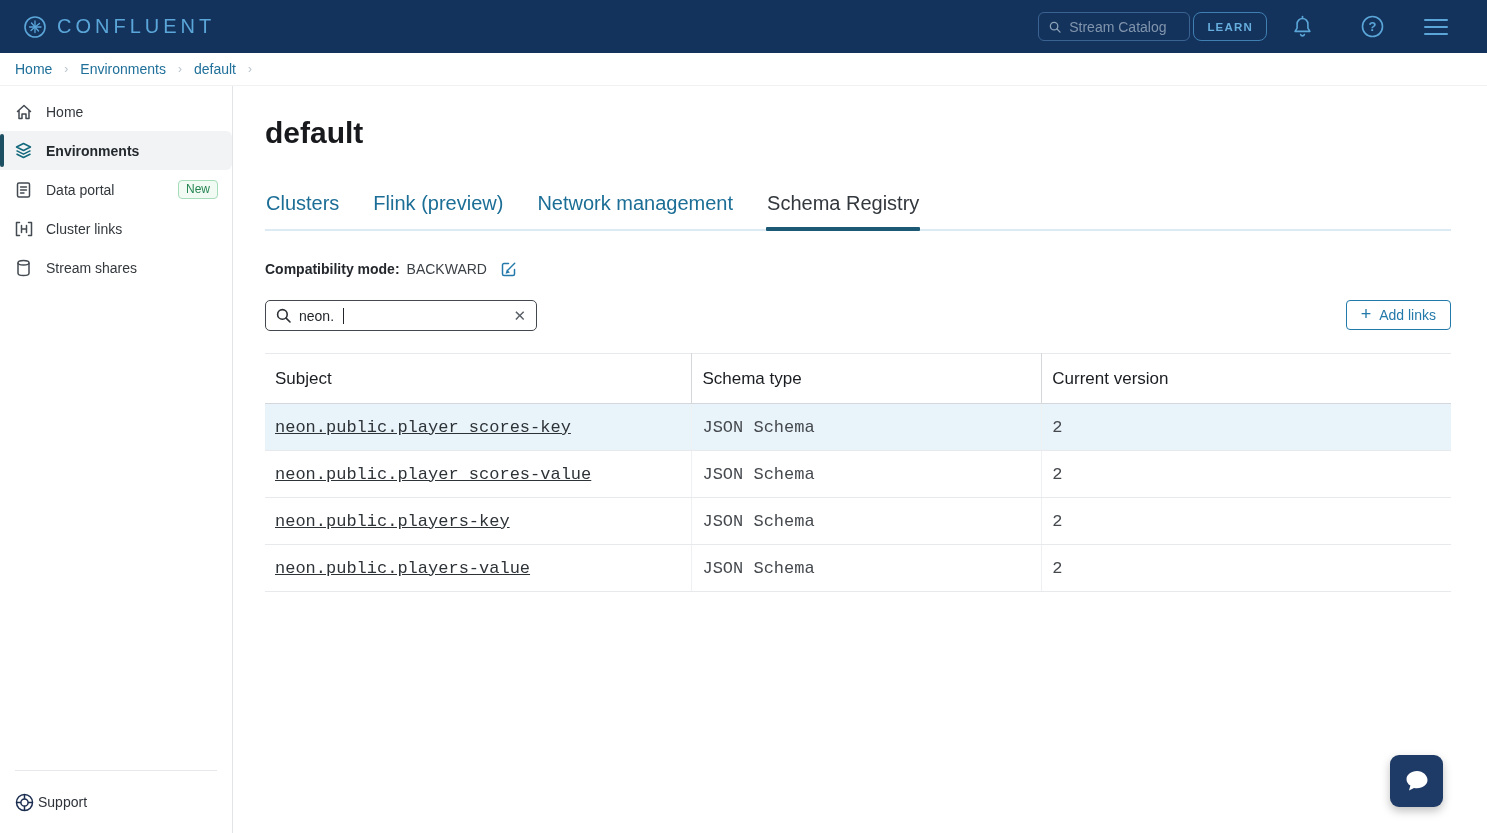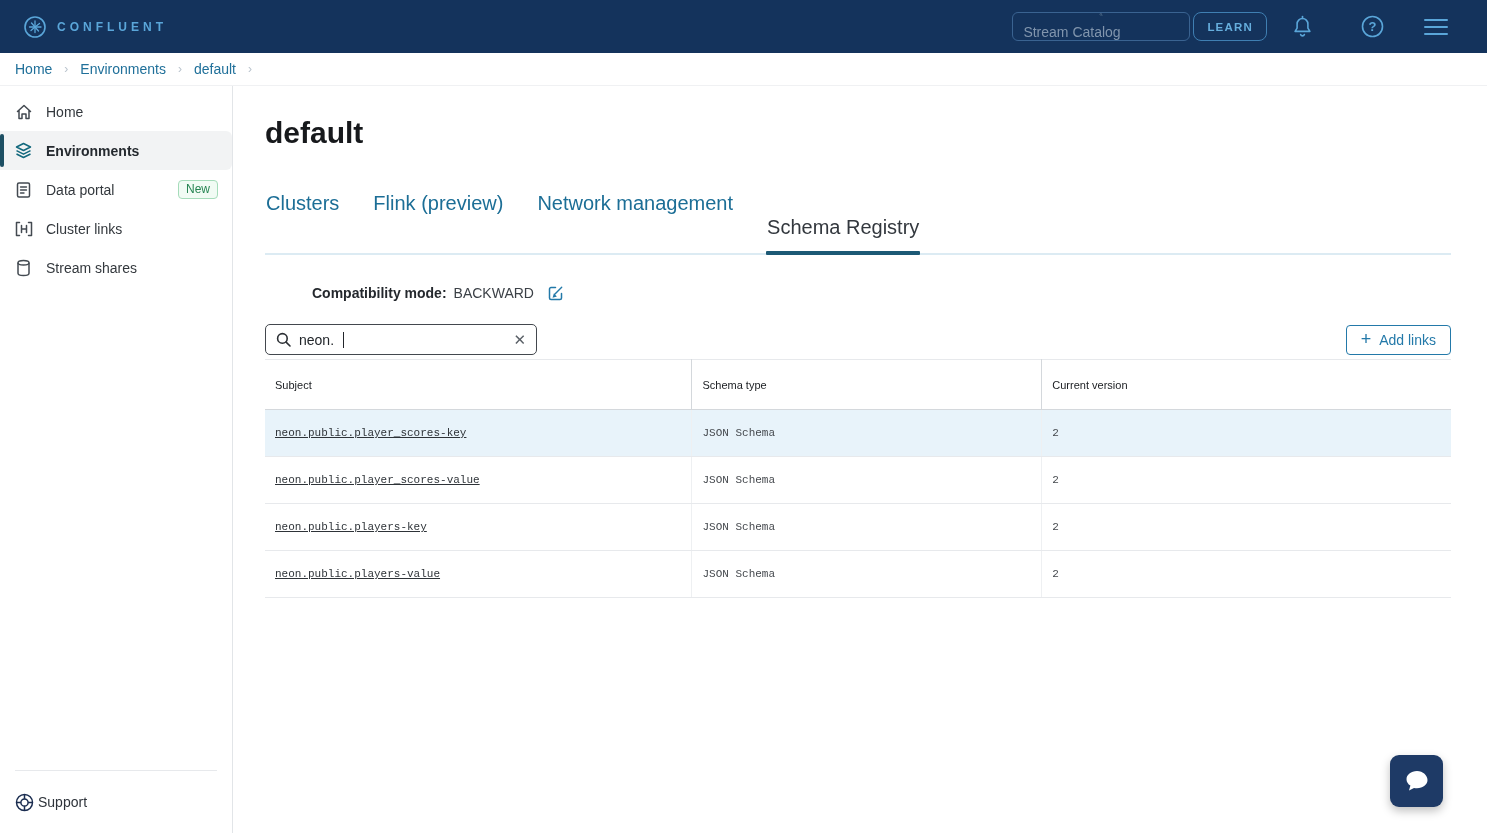--- a/index.html
+++ b/index.html
@@ -3,24 +3,24 @@
 <meta charset="utf-8">
 <style>
   * { margin:0; padding:0; box-sizing:border-box; }
   html,body { width:1487px; height:833px; overflow:hidden; background:#fff;
     font-family:"Liberation Sans", sans-serif; color:#3b4046; }
 
   
   .navbar { height:53px; background:#14335c; display:flex; align-items:center;
     padding:0 22px 0 24px; }
   .brand { display:flex; align-items:center; gap:11px; }
-  .brand-name { color:#5aa6d9; font-size:12px; letter-spacing:4px; font-weight:700; }
+  .brand-name { color:#5aa6d9; font-size:20px; letter-spacing:4px; font-weight:400; }
   .nav-right { margin-left:auto; display:flex; align-items:center; gap:0; }
-  .nav-search { width:178px; height:29px; border:1px solid #3a6391; border-radius:6px;
-    background:transparent; display:flex; align-items:center; padding:0 10px; gap:8px;flex-direction:column; }
+  .nav-search { width:152px; height:29px; border:1px solid #3a6391; border-radius:6px;
+    background:transparent; display:flex; align-items:center; padding:0 10px; gap:8px; }
   .nav-search input { background:transparent; border:none; outline:none; width:100%;
     color:#c6d3e2; font-size:14px; font-family:inherit; }
   .nav-search input::placeholder { color:#8195ad; }
   .learn-btn { margin-left:3px; height:29px; padding:0 13px; border:1px solid #3f7fb2;
     border-radius:8px; background:transparent; color:#66aedd; font-size:11.5px;
     letter-spacing:1.2px; font-weight:600; cursor:pointer; }
   .nav-icon { width:70px; display:flex; justify-content:center; align-items:center; cursor:pointer; }
 
   
   .breadcrumb { height:33px; display:flex; align-items:center; padding:0 15px;
@@ -44,44 +44,44 @@
   .side-divider { height:1px; background:#e7e9ec; margin:0 15px; }
   .support-item { height:62px; display:flex; align-items:center; gap:4px;
     padding:0 15px; font-size:14px; color:#2e333a; cursor:pointer; }
 
   
   .main { flex:1; padding:30px 36px 0 32px; position:relative; }
   .page-title { font-size:30px; font-weight:700; color:#17191c; margin-bottom:36px; }
   .tabs { display:flex; gap:32px; border-bottom:2px solid #dcebf3; }
   .tab { font-size:20px; padding:6px 1px 14px; color:#1c6e96; text-decoration:none;
     cursor:pointer; position:relative; }
-  .tab.active { color:#33383e; font-weight:500;margin-top:24px; }
+  .tab.active { color:#33383e; font-weight:500; }
   .tab.active::after { content:""; position:absolute; left:0; right:0; bottom:-2px;
     height:4px; background:#1c5975; border-radius:1px; }
 
-  .compat-row { margin-top:30px; display:flex; align-items:center; gap:7px; font-size:14px;margin-left:47px; }
+  .compat-row { margin-top:30px; display:flex; align-items:center; gap:7px; font-size:14px; }
   .compat-label { font-weight:700; color:#24282d; }
   .compat-value { color:#3c4147; }
   .edit-icon { margin-left:7px; cursor:pointer; display:flex; }
 
-  .toolbar { margin-top:23px; display:flex; align-items:center; }
+  .toolbar { margin-top:23px; display:flex; }
   .schema-search { width:272px; height:31px; border:1.5px solid #43484e; border-radius:5px;
     display:flex; align-items:center; padding:0 10px; gap:8px; background:#fff; }
   .schema-search .txt { font-size:14px; color:#22262b; }
   .caret { display:inline-block; width:1px; height:16px; background:#22262b;
     vertical-align:middle; margin-left:1px; animation:blink 1.1s step-end infinite; }
   @keyframes blink { 50% { opacity:0; } }
   .clear-x { margin-left:auto; color:#5a6067; font-size:15px; cursor:pointer; line-height:1; }
   .add-schema { margin-left:auto; height:30px; padding:0 14px; border:1px solid #2379a9;
     border-radius:4px; background:#fff; color:#2379a9; font-size:14px; display:flex;
     align-items:center; gap:8px; cursor:pointer; font-family:inherit; }
   .plus-glyph { font-size:18px; font-weight:400; line-height:1; margin-top:-2px; }
 
   
-  table.schemas { margin-top:4px; width:100%; border-collapse:collapse; font-size:11px; }
+  table.schemas { margin-top:22px; width:100%; border-collapse:collapse; font-size:17px; }
   table.schemas thead th { text-align:left; font-weight:500; color:#1a1d21;
     height:50px; padding:0 10px; border-top:1px solid #e7e9ec;
     border-bottom:1px solid #d4d8dc; border-right:1px solid #d4d8dc; }
   table.schemas thead th:last-child { border-right:none; }
   table.schemas td { height:47px; padding:0 10px; color:#45494e;
     border-bottom:1px solid #e7e9ec; border-right:1px solid #eef0f2;font-family:Liberation Mono, monospace; }
   table.schemas td:last-child { border-right:none; }
   table.schemas tr.hl td { background:#e8f3fa; }
   td.subject a { color:#2e3338; text-decoration:underline; cursor:pointer; }
   .col-subject { width:36%; }

